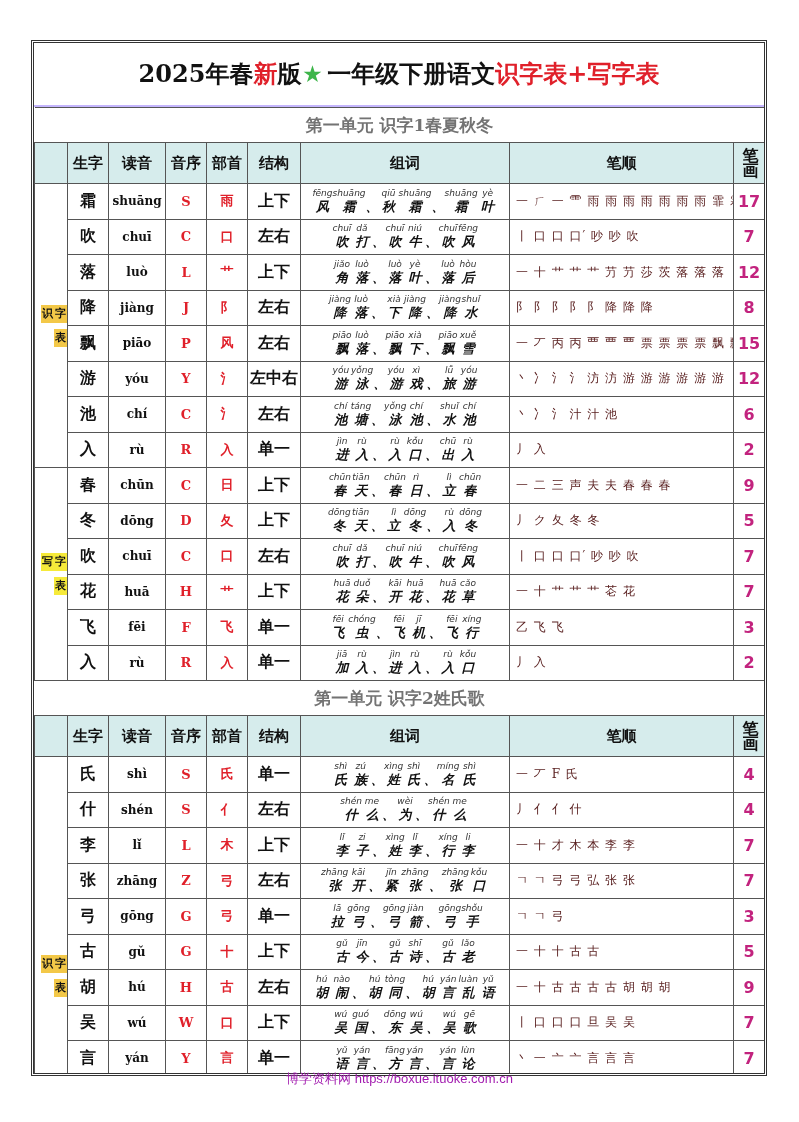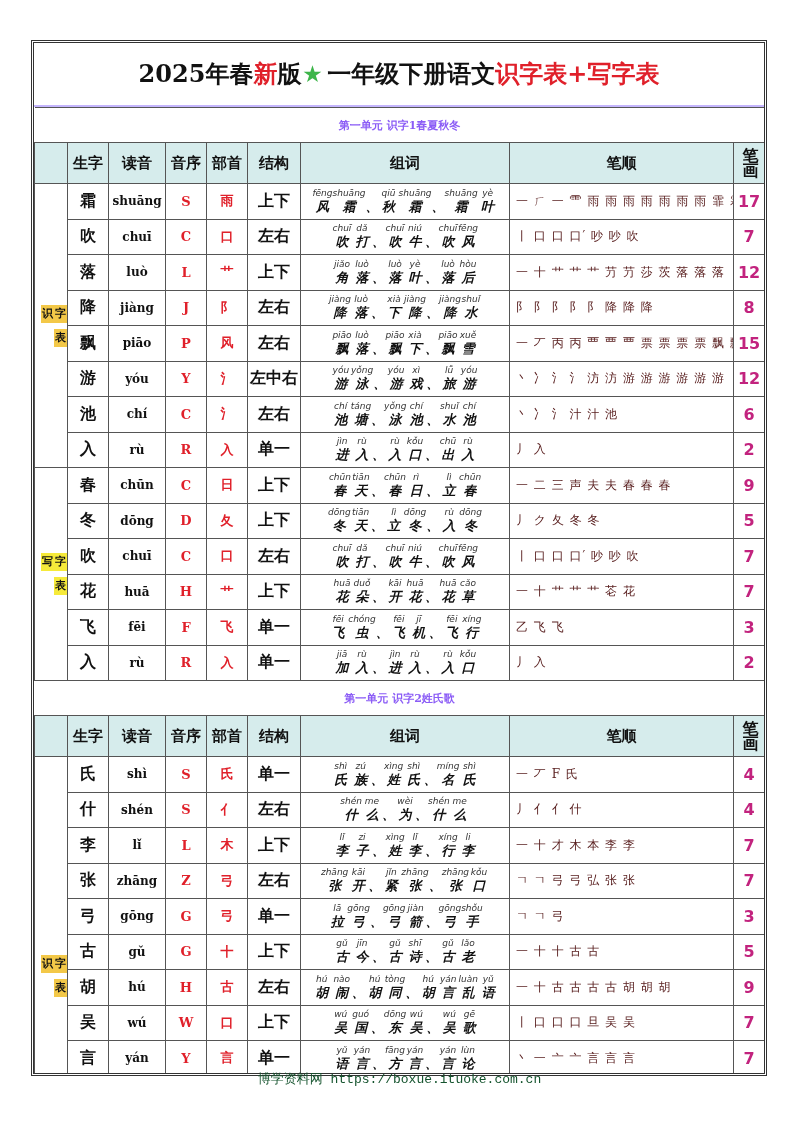--- a/index.html
+++ b/index.html
@@ -3,41 +3,41 @@
 <meta charset="utf-8">
 <style>
   html, body { margin: 0; padding: 0; background: #ffffff; }
   body { width: 799px; height: 1122px; position: relative; font-family: "DejaVu Serif", serif; color: #111; }
   .frame { position: absolute; left: 31px; top: 40px; width: 736px; height: 1036px; border: 3px double #333; box-sizing: border-box; overflow: hidden; }
   .title-row { height: 62px; border-bottom: 2px solid #c4b5fd; display: flex; align-items: center; justify-content: center; font-weight: bold; font-size: 24px; letter-spacing: 0px; font-family: "DejaVu Serif", serif; }
   .title-row .red { color: #e0202a; }
   .title-row .star { color: #3db54a; font-size: 20px; margin: 0 6px 0 2px; }
   table { border-collapse: collapse; width: 100%; table-layout: fixed; }
   td, th { border: 1px solid #555; text-align: center; vertical-align: middle; padding: 0; }
-  .unit-row td { height: 34px; color: #8b5cf6; font-weight: bold; font-size: 11px; border-left: none; border-right: none; }
+  .unit-row td { height: 34px; color: #737373; font-weight: bold; font-size: 17px; border-left: none; border-right: none; }
   .hdr th { background: #d6ecec; height: 40px; font-size: 15px; font-weight: bold; font-family: "DejaVu Sans", sans-serif; }
   .hdr th.bihua { font-size: 16px; line-height: 15px; }
   .row td { height: 34.5px; }
   .sz { font-size: 16px; font-weight: bold; }
   .py { font-size: 12px; font-weight: bold; font-family: "DejaVu Serif", serif; }
   .ord { color: #e0202a; font-size: 13px; font-weight: bold; font-family: "DejaVu Serif", serif; }
   .bs { color: #e0202a; font-size: 13px; font-weight: bold; }
   .jg { font-size: 16px; font-weight: bold; }
   .cnt { color: #c2237e; font-size: 16px; font-weight: bold; font-family: "DejaVu Sans", sans-serif; }
   .bs-order { text-align: left; padding-left: 6px; font-size: 12px; color: #5a2020; letter-spacing: 1px; white-space: nowrap; overflow: hidden; }
   .words { padding: 0 4px; }
   .words .wline { display: flex; justify-content: center; align-items: flex-end; font-style: italic; }
   .w { display: inline-flex; flex-direction: column; align-items: center; min-width: 20px; }
   .w .p { font-family: "DejaVu Sans", sans-serif; font-size: 9px; color: #333; line-height: 11px; white-space: nowrap; }
   .w .c { font-size: 13px; font-weight: bold; line-height: 16px; }
   .sep { font-size: 13px; font-weight: bold; align-self: flex-end; line-height: 16px; }
   .group-cell { vertical-align: middle; text-align: right; }
   .tag { display: inline-block; background: #f3c848; font-size: 11px; font-weight: bold; padding: 2px 1px; line-height: 14px; margin: 3px 0; }
   .tag.yellow { background: #f6ea3a; }
-  .watermark { position: absolute; top: 1070px; left: 0; width: 799px; text-align: center; color: #14532d; font-family: Liberation Mono, monospace; font-size: 13px; }
+  .watermark { position: absolute; top: 1070px; left: 0; width: 799px; text-align: center; color: #a21caf; font-family: Liberation Sans, sans-serif; font-size: 13px; }
 </style>
 </head>
 <body>
 
 <div class="frame">
   <div class="title-row">
     <span>2025年春</span>
     <span class="red">新</span>
     <span>版</span>
     <span class="star">★</span>

